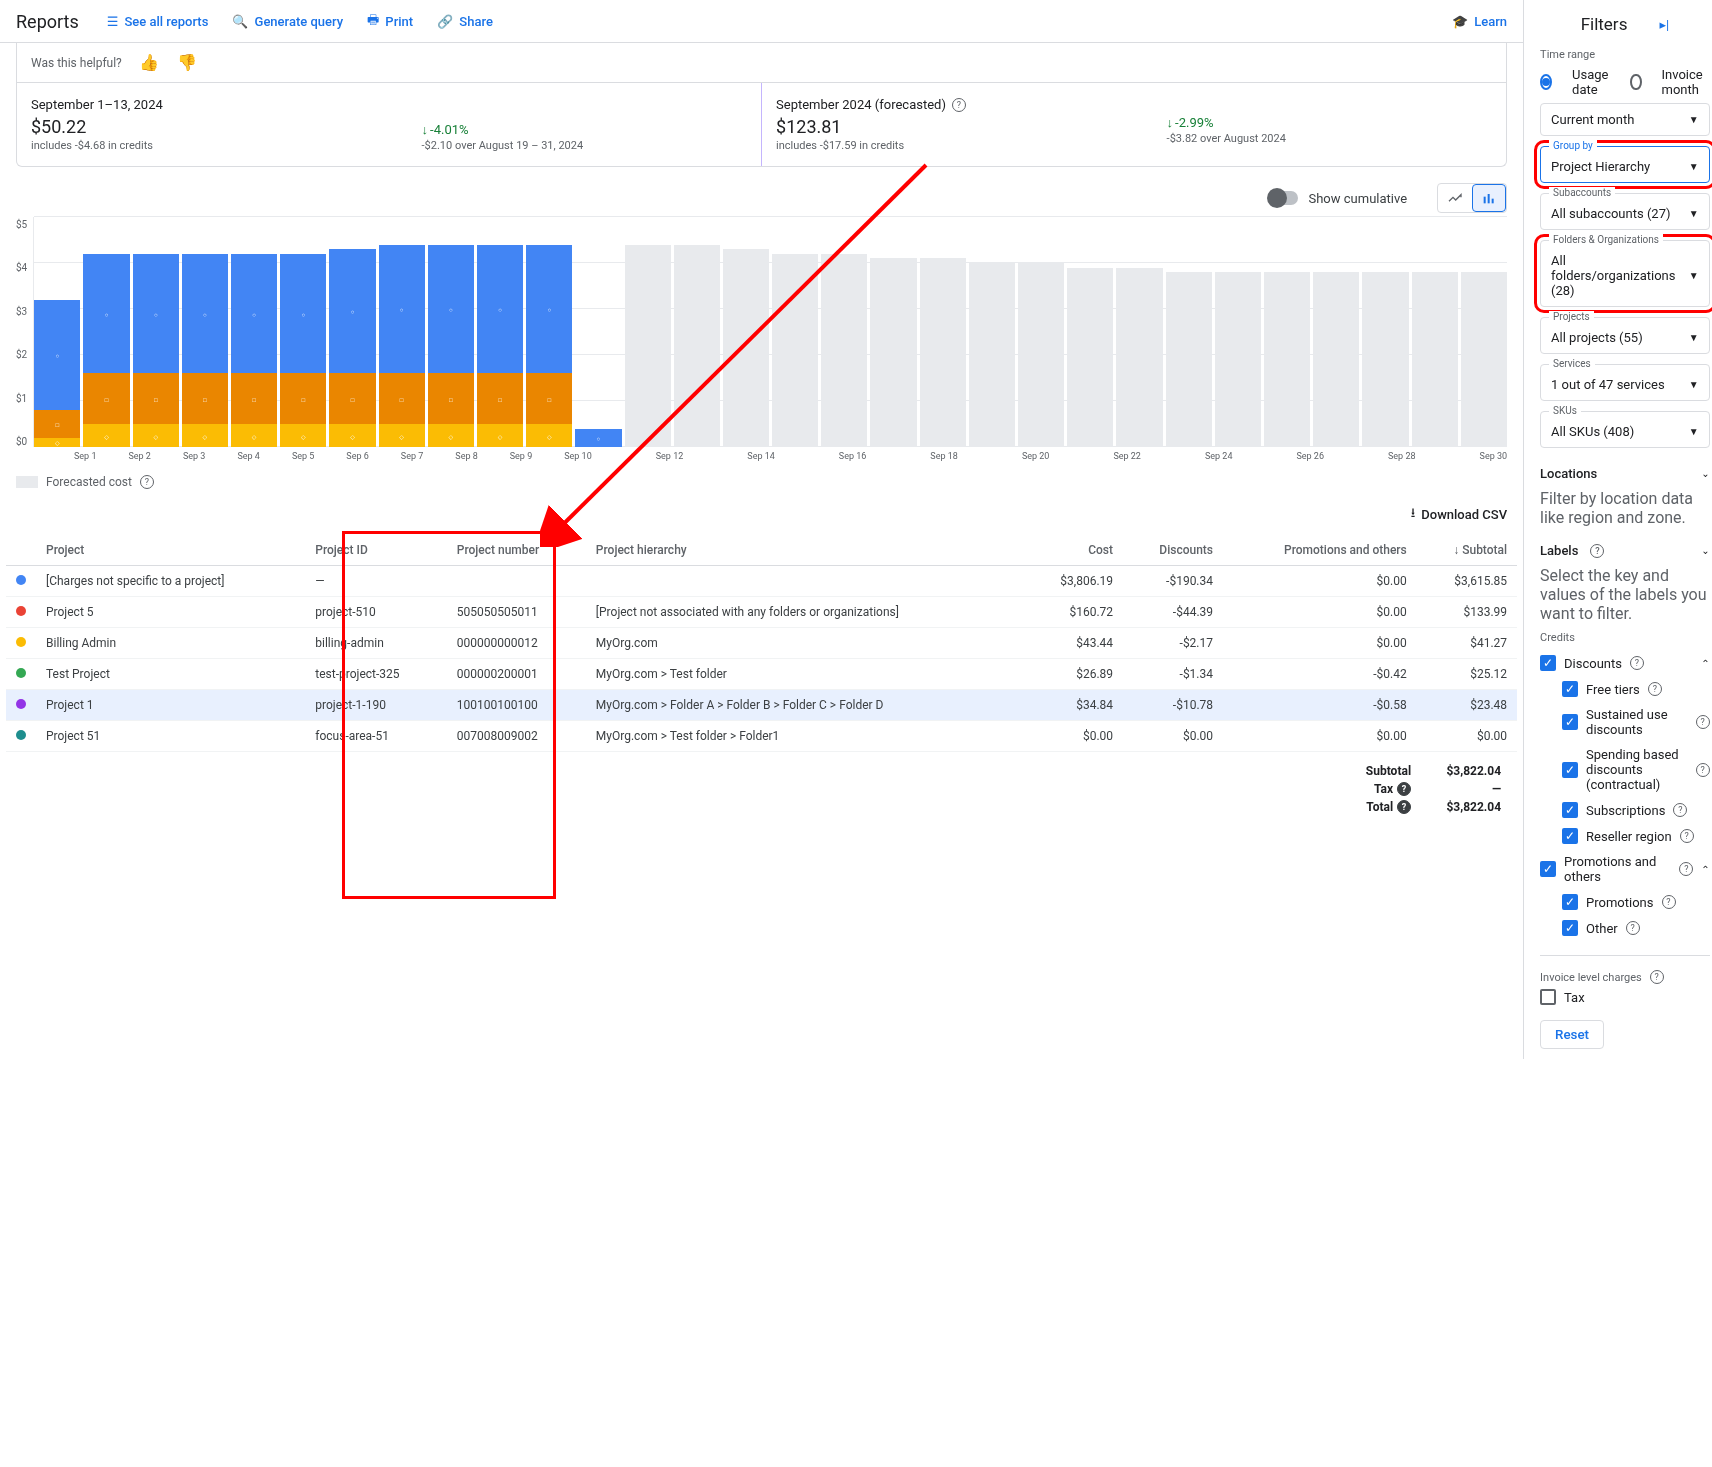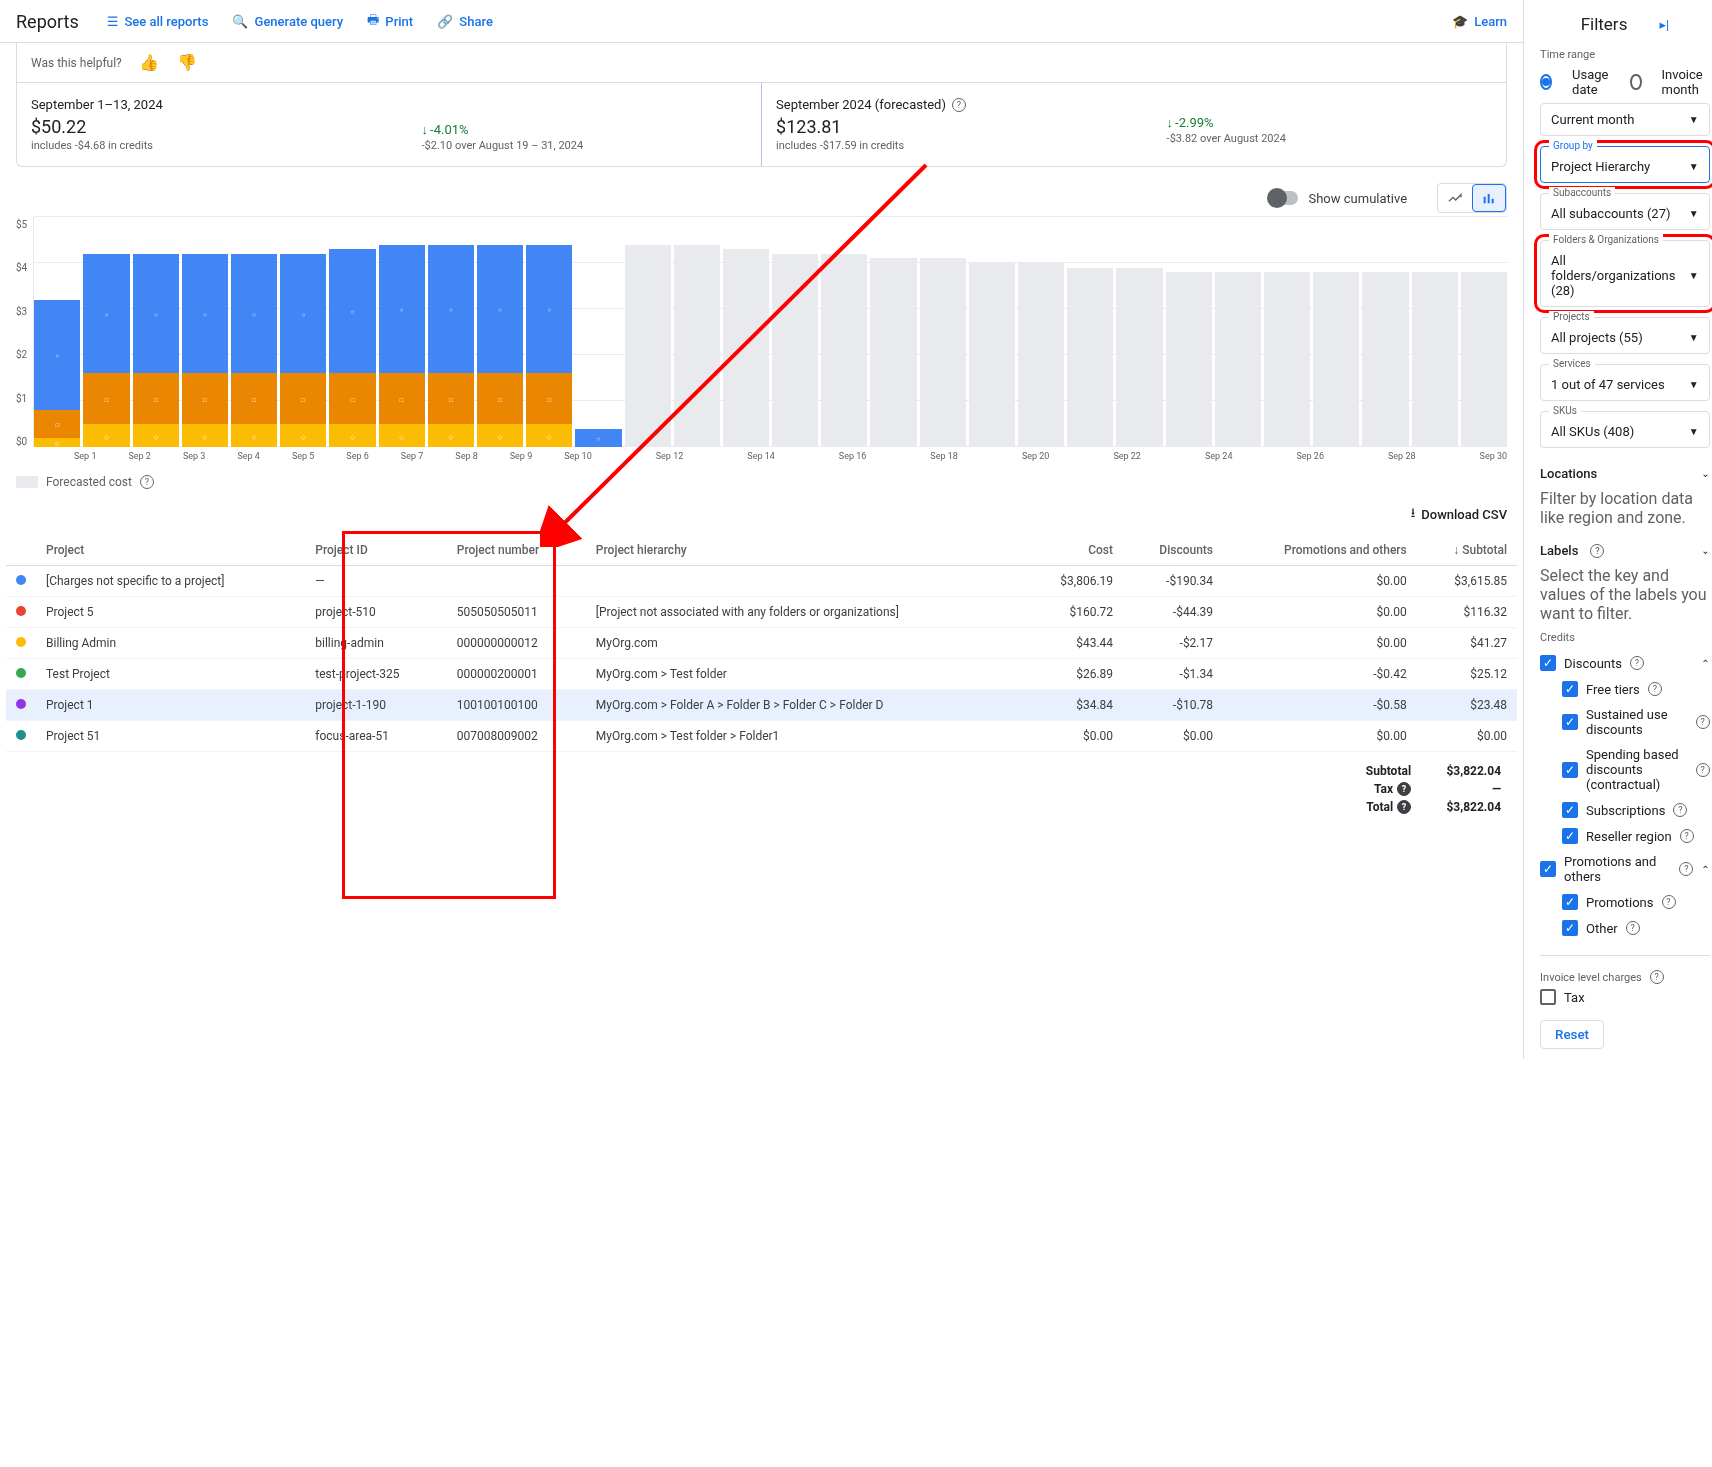--- a/index.html
+++ b/index.html
@@ -475,21 +475,21 @@
             </tr>
             <tr>
               <td><span class="dot" style="background:#ea4335"></span></td>
     <td>Project 5</td>
     <td>project-510</td>
     <td>505050505011</td>
     <td class="hierarchy-cell">[Project not associated with any folders or organizations]</td>
     <td class="num">$160.72</td>
     <td class="num">-$44.39</td>
     <td class="num">$0.00</td>
-    <td class="num">$116.32</td>
+    <td class="num">$133.99</td>
             </tr>
             <tr>
               <td><span class="dot" style="background:#fbbc04"></span></td>
     <td>Billing Admin</td>
     <td>billing-admin</td>
     <td>000000000012</td>
     <td class="hierarchy-cell">MyOrg.com</td>
     <td class="num">$43.44</td>
     <td class="num">-$2.17</td>
     <td class="num">$0.00</td>

